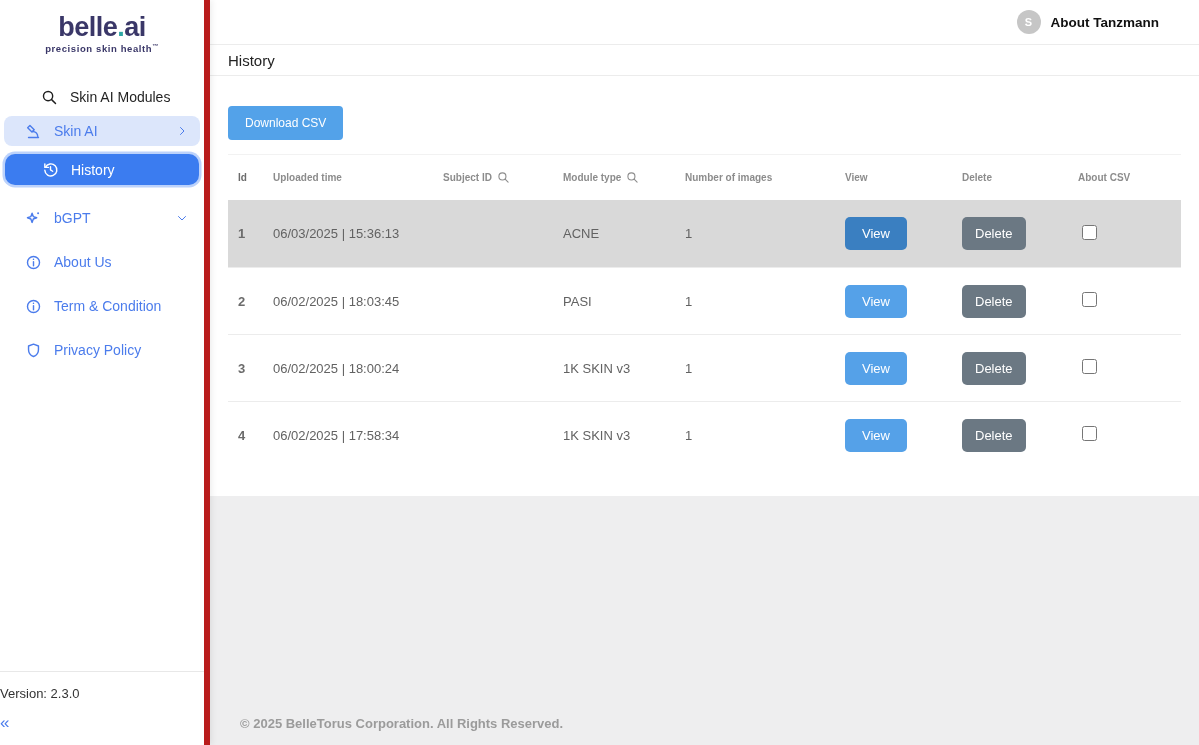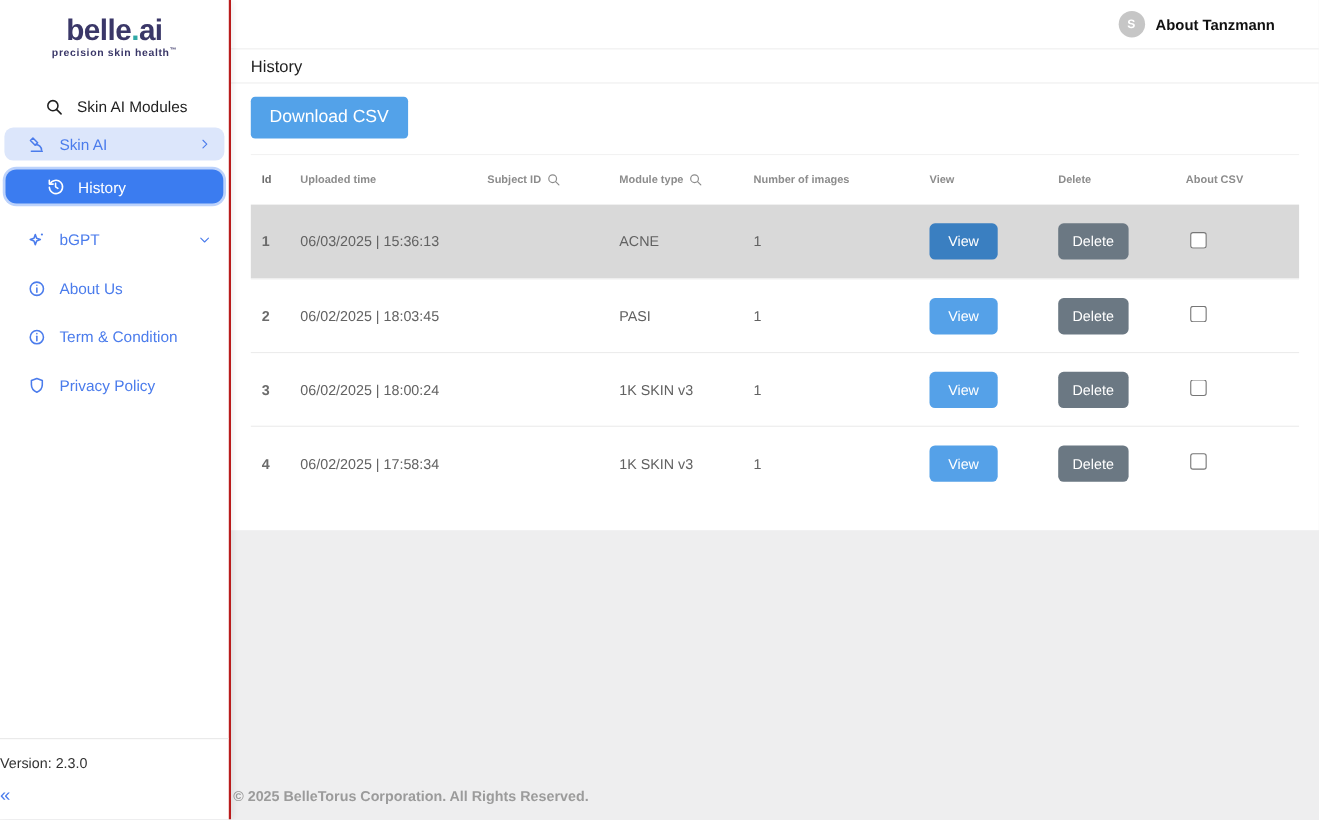--- a/index.html
+++ b/index.html
@@ -1,21 +1,21 @@
 <!DOCTYPE html>
 <html><head>
 <meta charset="utf-8">
 <style>
   * { margin:0; padding:0; box-sizing:border-box; }
   html,body { width:1199px; height:745px; overflow:hidden; }
   body { font-family:"Liberation Sans", sans-serif; display:flex; background:#eeeeef; }
 
   
   .sidebar { width:210px; min-width:210px; height:100%; background:#fff; display:flex; flex-direction:column;
-             border-right:2px solid #b91c1c; box-shadow:2px 0 6px rgba(0,0,0,.07); z-index:5; position:relative; }
+             border-right:6px solid #b91c1c; box-shadow:2px 0 6px rgba(0,0,0,.07); z-index:5; position:relative; }
   .logo-wrap { text-align:center; padding:14px 0 10px; }
   .logo-main { font-size:27px; font-weight:bold; letter-spacing:-0.5px; color:#3a3768; line-height:1; }
   .logo-dot { color:#2fa8a5; }
   .logo-tag { font-size:9.5px; font-weight:bold; color:#3a3768; letter-spacing:0.6px; margin-top:2px; }
   .logo-tag sup { font-size:6px; }
 
   .nav { margin-top:14px; flex:1; }
   .nav-item { display:flex; align-items:center; height:30px; margin:4px 4px; padding:0 12px 0 20px;
               font-size:14px; color:#4b7cec; cursor:pointer; border-radius:8px; }
   .nav-item .nicon { width:18px; height:18px; margin-right:12px; display:inline-flex; align-items:center; justify-content:center; flex:none; }
@@ -38,41 +38,41 @@
   .main { flex:1; display:flex; flex-direction:column; height:100%; position:relative; }
   .topbar { height:45px; background:#fff; border-bottom:1px solid #ececec; display:flex; align-items:center; justify-content:flex-end; padding-right:40px; }
   .avatar { width:24px; height:24px; border-radius:50%; background:#c6c6c6; color:#fff; font-size:11px; font-weight:bold;
             display:flex; align-items:center; justify-content:center; margin-right:10px; }
   .username { font-size:13.5px; font-weight:bold; color:#111; }
 
   .titlebar { height:31px; background:#fff; border-bottom:1px solid #ececec; display:flex; align-items:center; padding-left:18px; }
   .page-title { font-size:15px; color:#222; }
 
   .panel { background:#fff; padding-bottom:28px; }
-  .btn-download { margin:12px 0 14px 18px; background:#53a2e9; color:#fff; border:none; border-radius:4px;
-                  font-size:16px; font-family:inherit; padding:10px 17px; cursor:pointer; }
+  .btn-download { margin:30px 0 14px 18px; background:#53a2e9; color:#fff; border:none; border-radius:4px;
+                  font-size:12px; font-family:inherit; padding:10px 17px; cursor:pointer; }
 
   .tbl { margin:0 18px; border-top:1px solid #f2f2f2; }
   .trow { display:grid; grid-template-columns:45px 170px 120px 122px 160px 117px 116px 1fr; align-items:center; }
   .thead { height:45px; font-size:10px; font-weight:bold; color:#8c8c8c; }
   .thead .cell { display:flex; align-items:center; gap:5px; }
   .thead .cell svg { width:13px; height:13px; stroke:#8c8c8c; }
   .tdata { height:67px; font-size:13px; color:#626262; }
   .tdata + .tdata { border-top:1px solid #ececec; }
   .tdata.hl { background:#d9d9d9; border-top:none; }
   .cell.id { padding-left:10px; font-weight:bold; color:#6b6b6b; }
   .btn-view { background:#55a1e8; color:#fff; border:none; border-radius:5px; font-size:13px; font-family:inherit;
               padding:9px 17px; cursor:pointer; }
   .tdata.hl .btn-view { background:#3a7fc1; }
   .btn-delete { background:#6b7883; color:#fff; border:none; border-radius:5px; font-size:13px; font-family:inherit;
                 padding:9px 13px; cursor:pointer; }
   .cb { width:15px; height:15px; accent-color:#fff; margin-left:4px; cursor:pointer; }
 
   .filler { flex:1; display:flex; align-items:flex-end; }
-  .copyright { font-size:13px; font-weight:bold; color:#9b9b9b; padding:0 0 14px 2px; }
+  .copyright { font-size:13px; font-weight:bold; color:#9b9b9b; padding:0 0 14px 30px; }
 
   .icon-stroke { fill:none; stroke:currentColor; stroke-width:2; stroke-linecap:round; stroke-linejoin:round; }
 </style>
 </head>
 <body>
 
 <div class="sidebar">
   <div class="logo-wrap">
     <div class="logo-main"><span>belle</span><span class="logo-dot">.</span><span>ai</span></div>
     <div class="logo-tag"><span>precision skin health</span><sup>™</sup></div>

